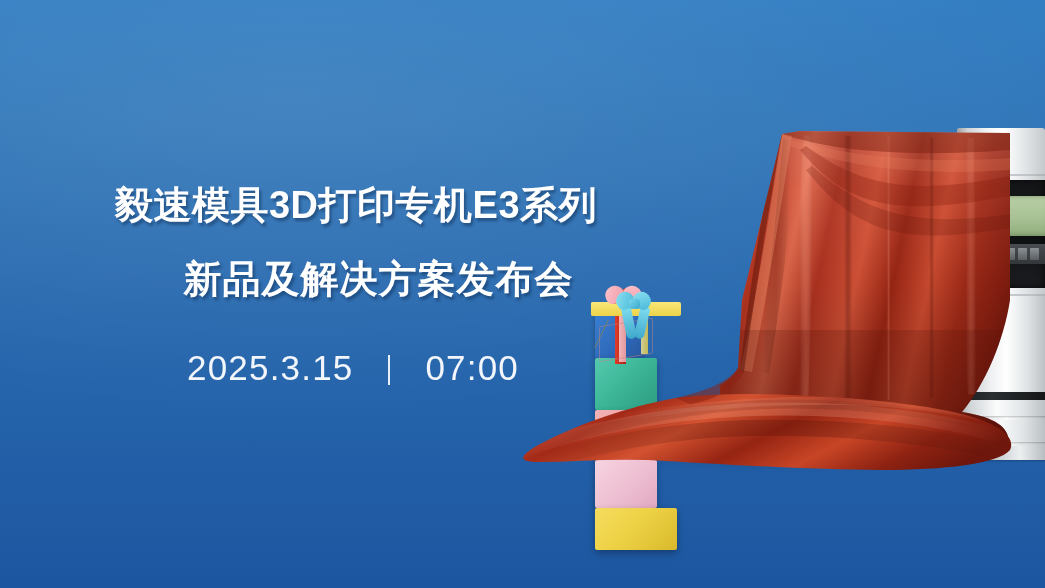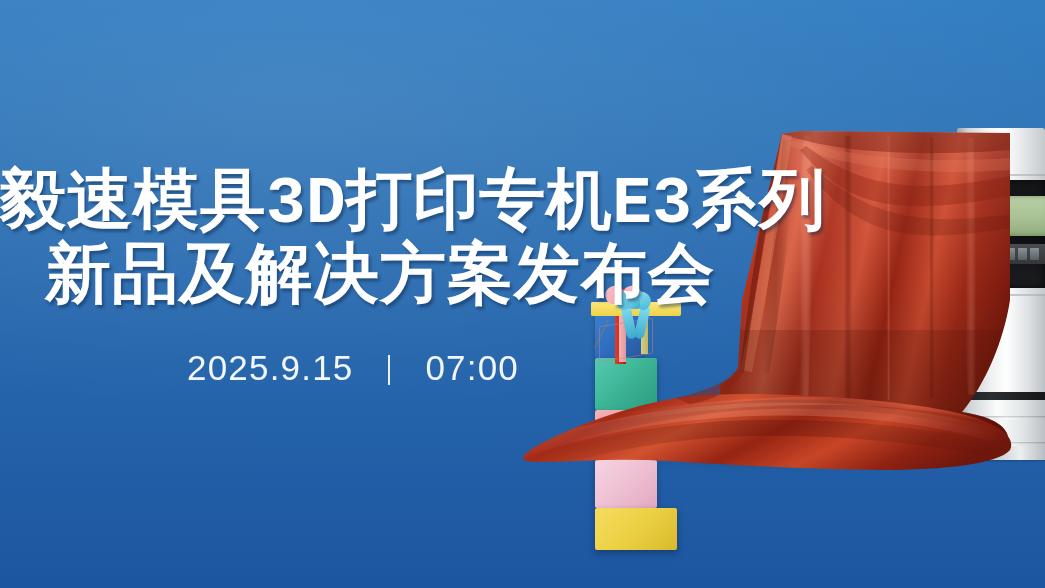--- a/index.html
+++ b/index.html
@@ -19,23 +19,23 @@
     background:radial-gradient(120% 85% at 28% 18%, rgba(255,255,255,.09) 0%, rgba(255,255,255,0) 62%);
     pointer-events:none;
   }
 
   
   .headline{
     position:absolute;left:0;top:168px;width:712px;
     text-align:center;z-index:40;
   }
   .title-line{
-    font-family:Liberation Mono, monospace;
+    font-family:Liberation Sans, sans-serif;
     font-weight:700;
-    font-size:66px;
+    font-size:38px;
     line-height:74px;
     color:#ffffff;
     letter-spacing:.5px;
     white-space:nowrap;
     text-shadow:2px 3px 3px rgba(9,35,70,.45);
   }
   .title-line.l2{letter-spacing:1px;margin-left:45px;}
 
   .datetime{
     position:absolute;left:0;top:347px;width:706px;
@@ -370,18 +370,18 @@
 
     <path d="M676,398 C700,392 724,386 738,368 L744,372 C732,392 712,400 690,404 Z" fill="#8d2212" opacity="0.55"></path>
   </svg>
 
   <div class="headline">
     <div class="title-line l1">毅速模具3D打印专机E3系列</div>
     <div class="title-line l2">新品及解决方案发布会</div>
   </div>
 
   <div class="datetime">
-    <span>2025.9.15</span>
+    <span>2025.3.15</span>
     <span class="sep"></span>
     <span>07:00</span>
   </div>
 
 </div>
 
 </body></html>

